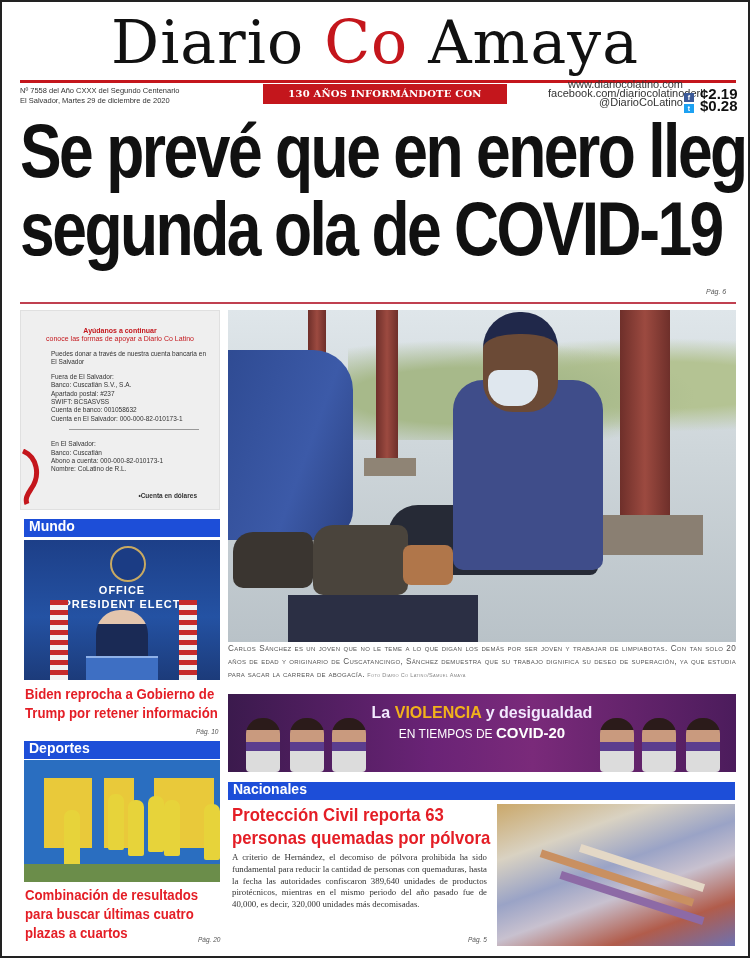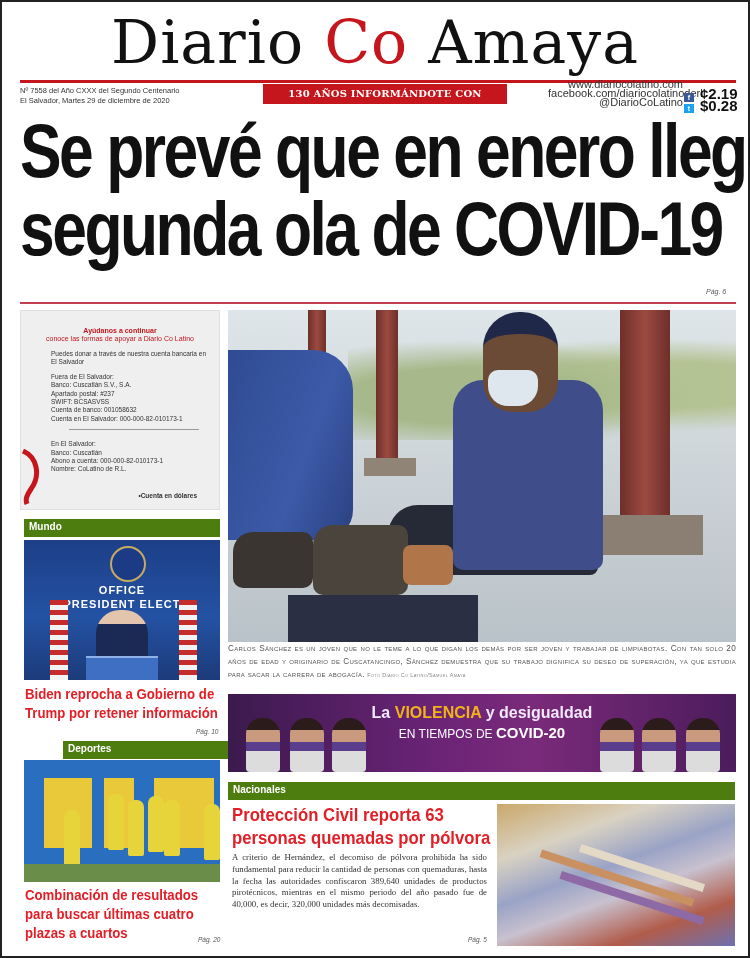--- a/index.html
+++ b/index.html
@@ -34,21 +34,21 @@
   .donate { position: absolute; left: 20px; top: 310px; width: 200px; height: 200px; background: #efefef; border: 1px solid #e0e0e0; }
   .donate .t1 { text-align: center; color: #c4161c; font-size: 7px; font-weight: bold; margin-top: 16px; }
   .donate .t2 { text-align: center; color: #c4161c; font-size: 7px; margin-top: 1px; }
   .donate .body { padding-left: 30px; padding-right: 8px; margin-top: 8px; font-size: 6.5px; line-height: 8.4px; color: #333; }
   .donate .gap { height: 6px; }
   .donate .hr { width: 130px; height: 1px; background: #999; margin: 6px 0 10px 18px; }
   .donate .usd { position: absolute; right: 22px; bottom: 10px; font-size: 6.5px; font-weight: bold; color: #333; }
   .donate .swirl { position: absolute; left: 0; top: 138px; width: 22px; height: 56px; }
 
   
-  .sec { position: absolute; height: 18px; background: #4d7c0f; color: #fff; font-weight: bold; font-size: 10px; line-height: 15px; padding-left: 5px; }
+  .sec { position: absolute; height: 18px; background: #1d4ed8; color: #fff; font-weight: bold; font-size: 14px; line-height: 15px; padding-left: 5px; }
 
   
   .photo { position: absolute; overflow: hidden; }
   .ph-biden { left: 24px; top: 540px; width: 196px; height: 140px; background: linear-gradient(180deg, #1d3f88 0%, #2452a3 55%, #1c3b7a 100%); }
   .ph-biden .seal { position: absolute; left: 86px; top: 6px; width: 36px; height: 36px; border-radius: 50%; border: 2px solid #c8a962; background: #1b3c84; }
   .ph-biden .office { position: absolute; left: 0; width: 196px; text-align: center; color: #fff; font-weight: bold; letter-spacing: 1px; }
   .ph-biden .o1 { top: 44px; font-size: 11px; }
   .ph-biden .o2 { top: 58px; font-size: 11px; }
   .ph-biden .flag { position: absolute; top: 60px; width: 18px; height: 80px; background: repeating-linear-gradient(180deg, #c62b2b 0 5px, #f2f2f2 5px 10px); }
   .ph-biden .flag.l { left: 26px; } .ph-biden .flag.r { left: 155px; }
@@ -171,21 +171,21 @@
   <div class="flag r"></div>
   <div class="man"></div>
   <div class="podium"></div>
 </div>
 <div class="side-head" style="top:684px;">
   <div>Biden reprocha a Gobierno de</div>
   <div>Trump por retener información</div>
 </div>
 <div class="pag" style="left:196px;top:728px;">Pág. 10</div>
 
-<div class="sec" style="left:24px;top:741px;width:196px;margin-left:39px;">Deportes</div>
+<div class="sec" style="left:24px;top:741px;width:196px;">Deportes</div>
 <div class="photo ph-sport">
   <div class="y1"></div>
   <div class="y2"></div>
   <div class="y3"></div>
   <div class="pl" style="left:40px;top:50px;"></div>
   <div class="pl" style="left:84px;top:34px;"></div>
   <div class="pl" style="left:104px;top:40px;"></div>
   <div class="pl" style="left:124px;top:36px;"></div>
   <div class="pl" style="left:140px;top:40px;"></div>
   <div class="pl" style="left:180px;top:44px;"></div>

